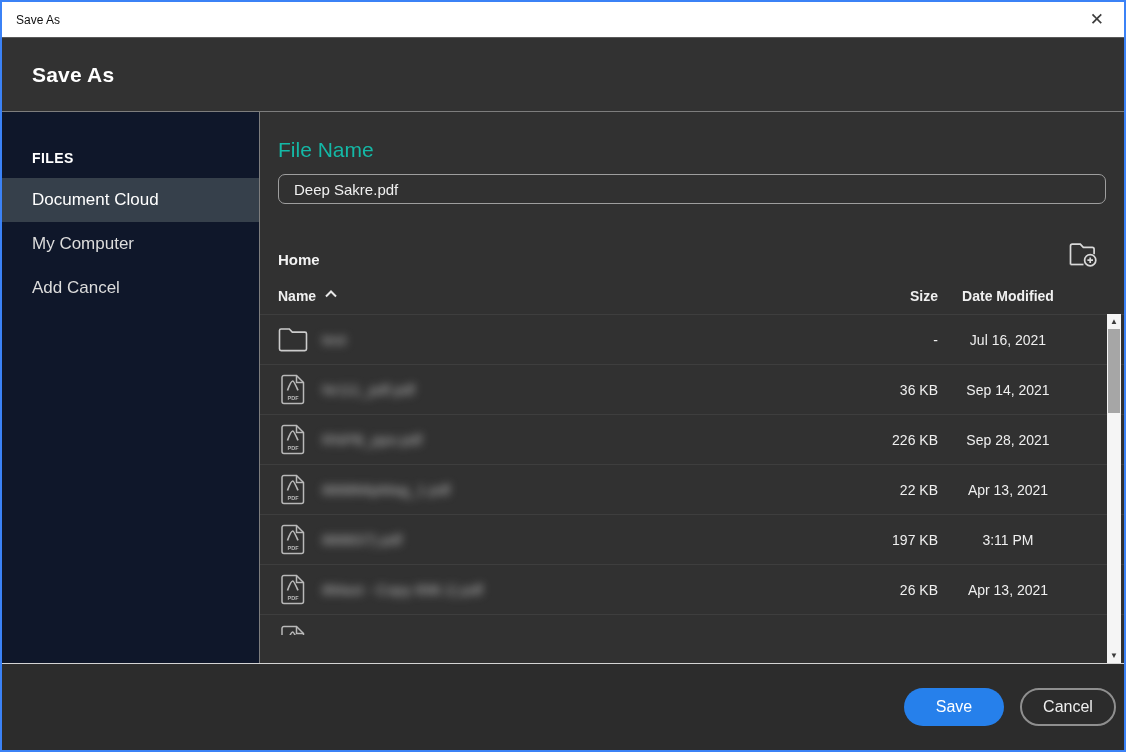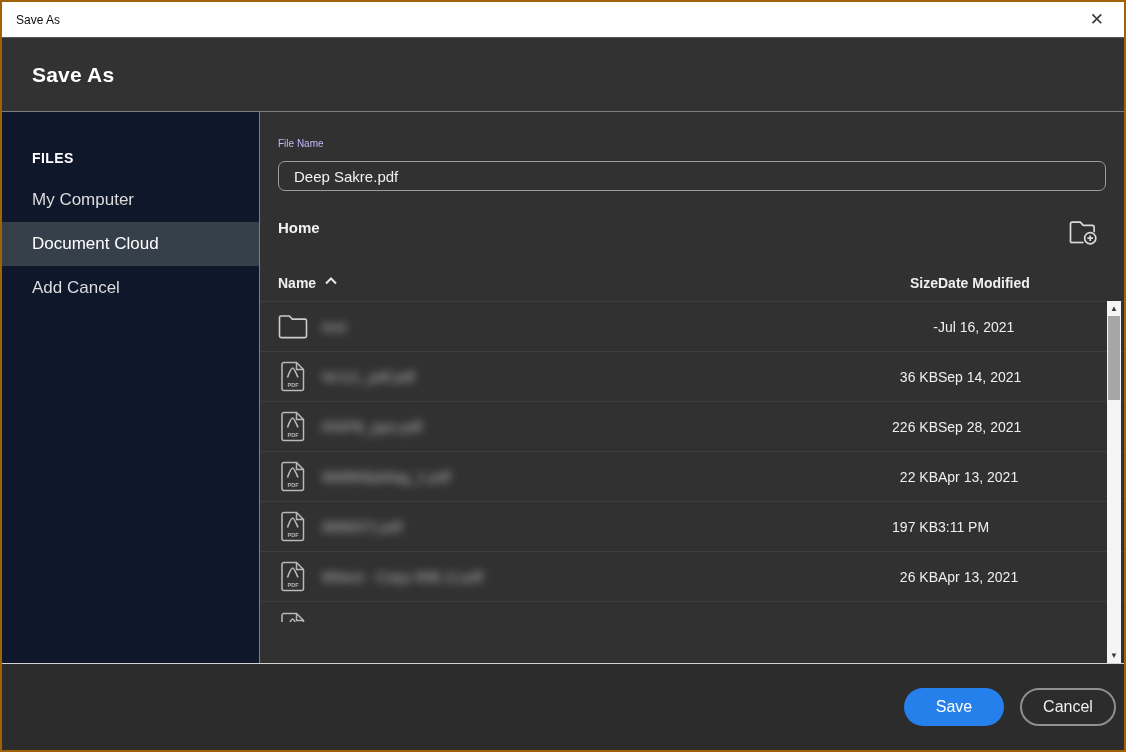--- a/index.html
+++ b/index.html
@@ -1,18 +1,18 @@
 <!DOCTYPE html>
 <html><head>
 <meta charset="utf-8">
 <style>
   * { margin:0; padding:0; box-sizing:border-box; }
   html,body { background:#c8c8c8; font-family:"Liberation Sans", sans-serif; }
   .window {
-    width:1126px; height:752px; border:2px solid #a16207; background:#313131;
+    width:1126px; height:752px; border:2px solid #3b82f6; background:#313131;
     display:flex; flex-direction:column; overflow:hidden;
   }
   
   .titlebar {
     height:36px; background:#ffffff; border-bottom:1px solid #5a5a5a;
     display:flex; align-items:center; justify-content:space-between; padding:0 14px;
     flex:0 0 auto;
   }
   .titlebar-title { font-size:12px; color:#101010; }
   .close-btn { font-size:17px; color:#3c3c3c; line-height:1; padding:2px 6px; cursor:pointer; }
@@ -23,36 +23,36 @@
   }
   .dlg-title { font-size:21px; font-weight:700; color:#ffffff; letter-spacing:.2px; }
   
   .body { flex:1 1 auto; display:flex; min-height:0; }
   .sidebar { width:258px; flex:0 0 auto; border-right:1px solid #7d7d7d; padding-top:30px; background:#0f172a; }
   .side-section { font-size:14px; font-weight:700; color:#ffffff; padding:8px 30px 12px 30px; letter-spacing:.4px; }
   .side-item { font-size:17px; color:#dcdcdc; height:44px; line-height:44px; padding:0 30px; cursor:pointer; white-space:nowrap; }
   .side-item.selected { background:#36404b; color:#ffffff; }
   .main { flex:1 1 auto; display:flex; flex-direction:column; min-width:0; padding:26px 0 0 0; position:relative; }
   .pad { padding-left:18px; padding-right:18px; }
-  .file-name-label { font-size:10px; color:#c4b5fd; margin-bottom:12px; }
+  .file-name-label { font-size:21px; color:#14b8a6; margin-bottom:12px; }
   .file-input {
     width:100%; height:30px; background:transparent; border:1px solid #9e9e9e; border-radius:7px;
     color:#f0f0f0; font-size:15px; padding:0 15px; outline:none; font-family:"Liberation Sans", sans-serif;
   }
-  .loc-row { display:flex; align-items:flex-start; justify-content:space-between; margin-top:28px; height:36px; }
+  .loc-row { display:flex; align-items:flex-end; justify-content:space-between; margin-top:28px; height:36px; }
   .loc-label { font-size:15px; font-weight:700; color:#f2f2f2; }
   .icon-btn { cursor:pointer; display:flex; align-items:center; padding-right:8px; }
   .table-head {
     display:flex; align-items:center; margin-top:10px; height:36px;
     font-size:14px; font-weight:700; color:#f0f0f0;
     padding-left:18px; padding-right:46px;
   }
   .col-name { flex:1 1 auto; display:flex; gap:9px; cursor:pointer; }
   .col-size { width:110px; text-align:right; flex:0 0 auto; }
-  .col-date { width:140px; text-align:left; flex:0 0 auto; }
+  .col-date { width:140px; text-align:center; flex:0 0 auto; }
   .sort-icon { display:inline-flex; margin-top:2px; }
   
   .list { flex:1 1 auto; min-height:0; overflow:hidden; position:relative; }
   .row {
     display:flex; align-items:center; height:50px; border-top:1px solid #3e3e3e;
     padding-left:18px; padding-right:46px; font-size:14px; color:#efefef; cursor:pointer;
   }
   .row .cell-name { flex:1 1 auto; display:flex; align-items:center; gap:14px; min-width:0; }
   .fname { font-size:15px; color:#cfcfcf; white-space:nowrap; overflow:hidden; }
   .fname.blurred { filter:blur(4px); color:#b5b5b5; }
@@ -86,22 +86,22 @@
 
   <div class="dlg-header">
     <span class="dlg-title">Save As</span>
   </div>
 
   <div class="body">
 
     <div class="sidebar">
       <div class="side-section">FILES</div>
       <div id="side-items">
+          <div class="side-item selected">Document Cloud</div>
           <div class="side-item">My Computer</div>
-          <div class="side-item selected">Document Cloud</div>
           <div class="side-item">Add Cancel</div>
         </div>
     </div>
 
     <div class="main">
       <div class="pad">
         <div class="file-name-label">File Name</div>
         <input class="file-input" type="text" value="Deep Sakre.pdf" style="">
         <div class="loc-row">
           <span class="loc-label">Home</span>

